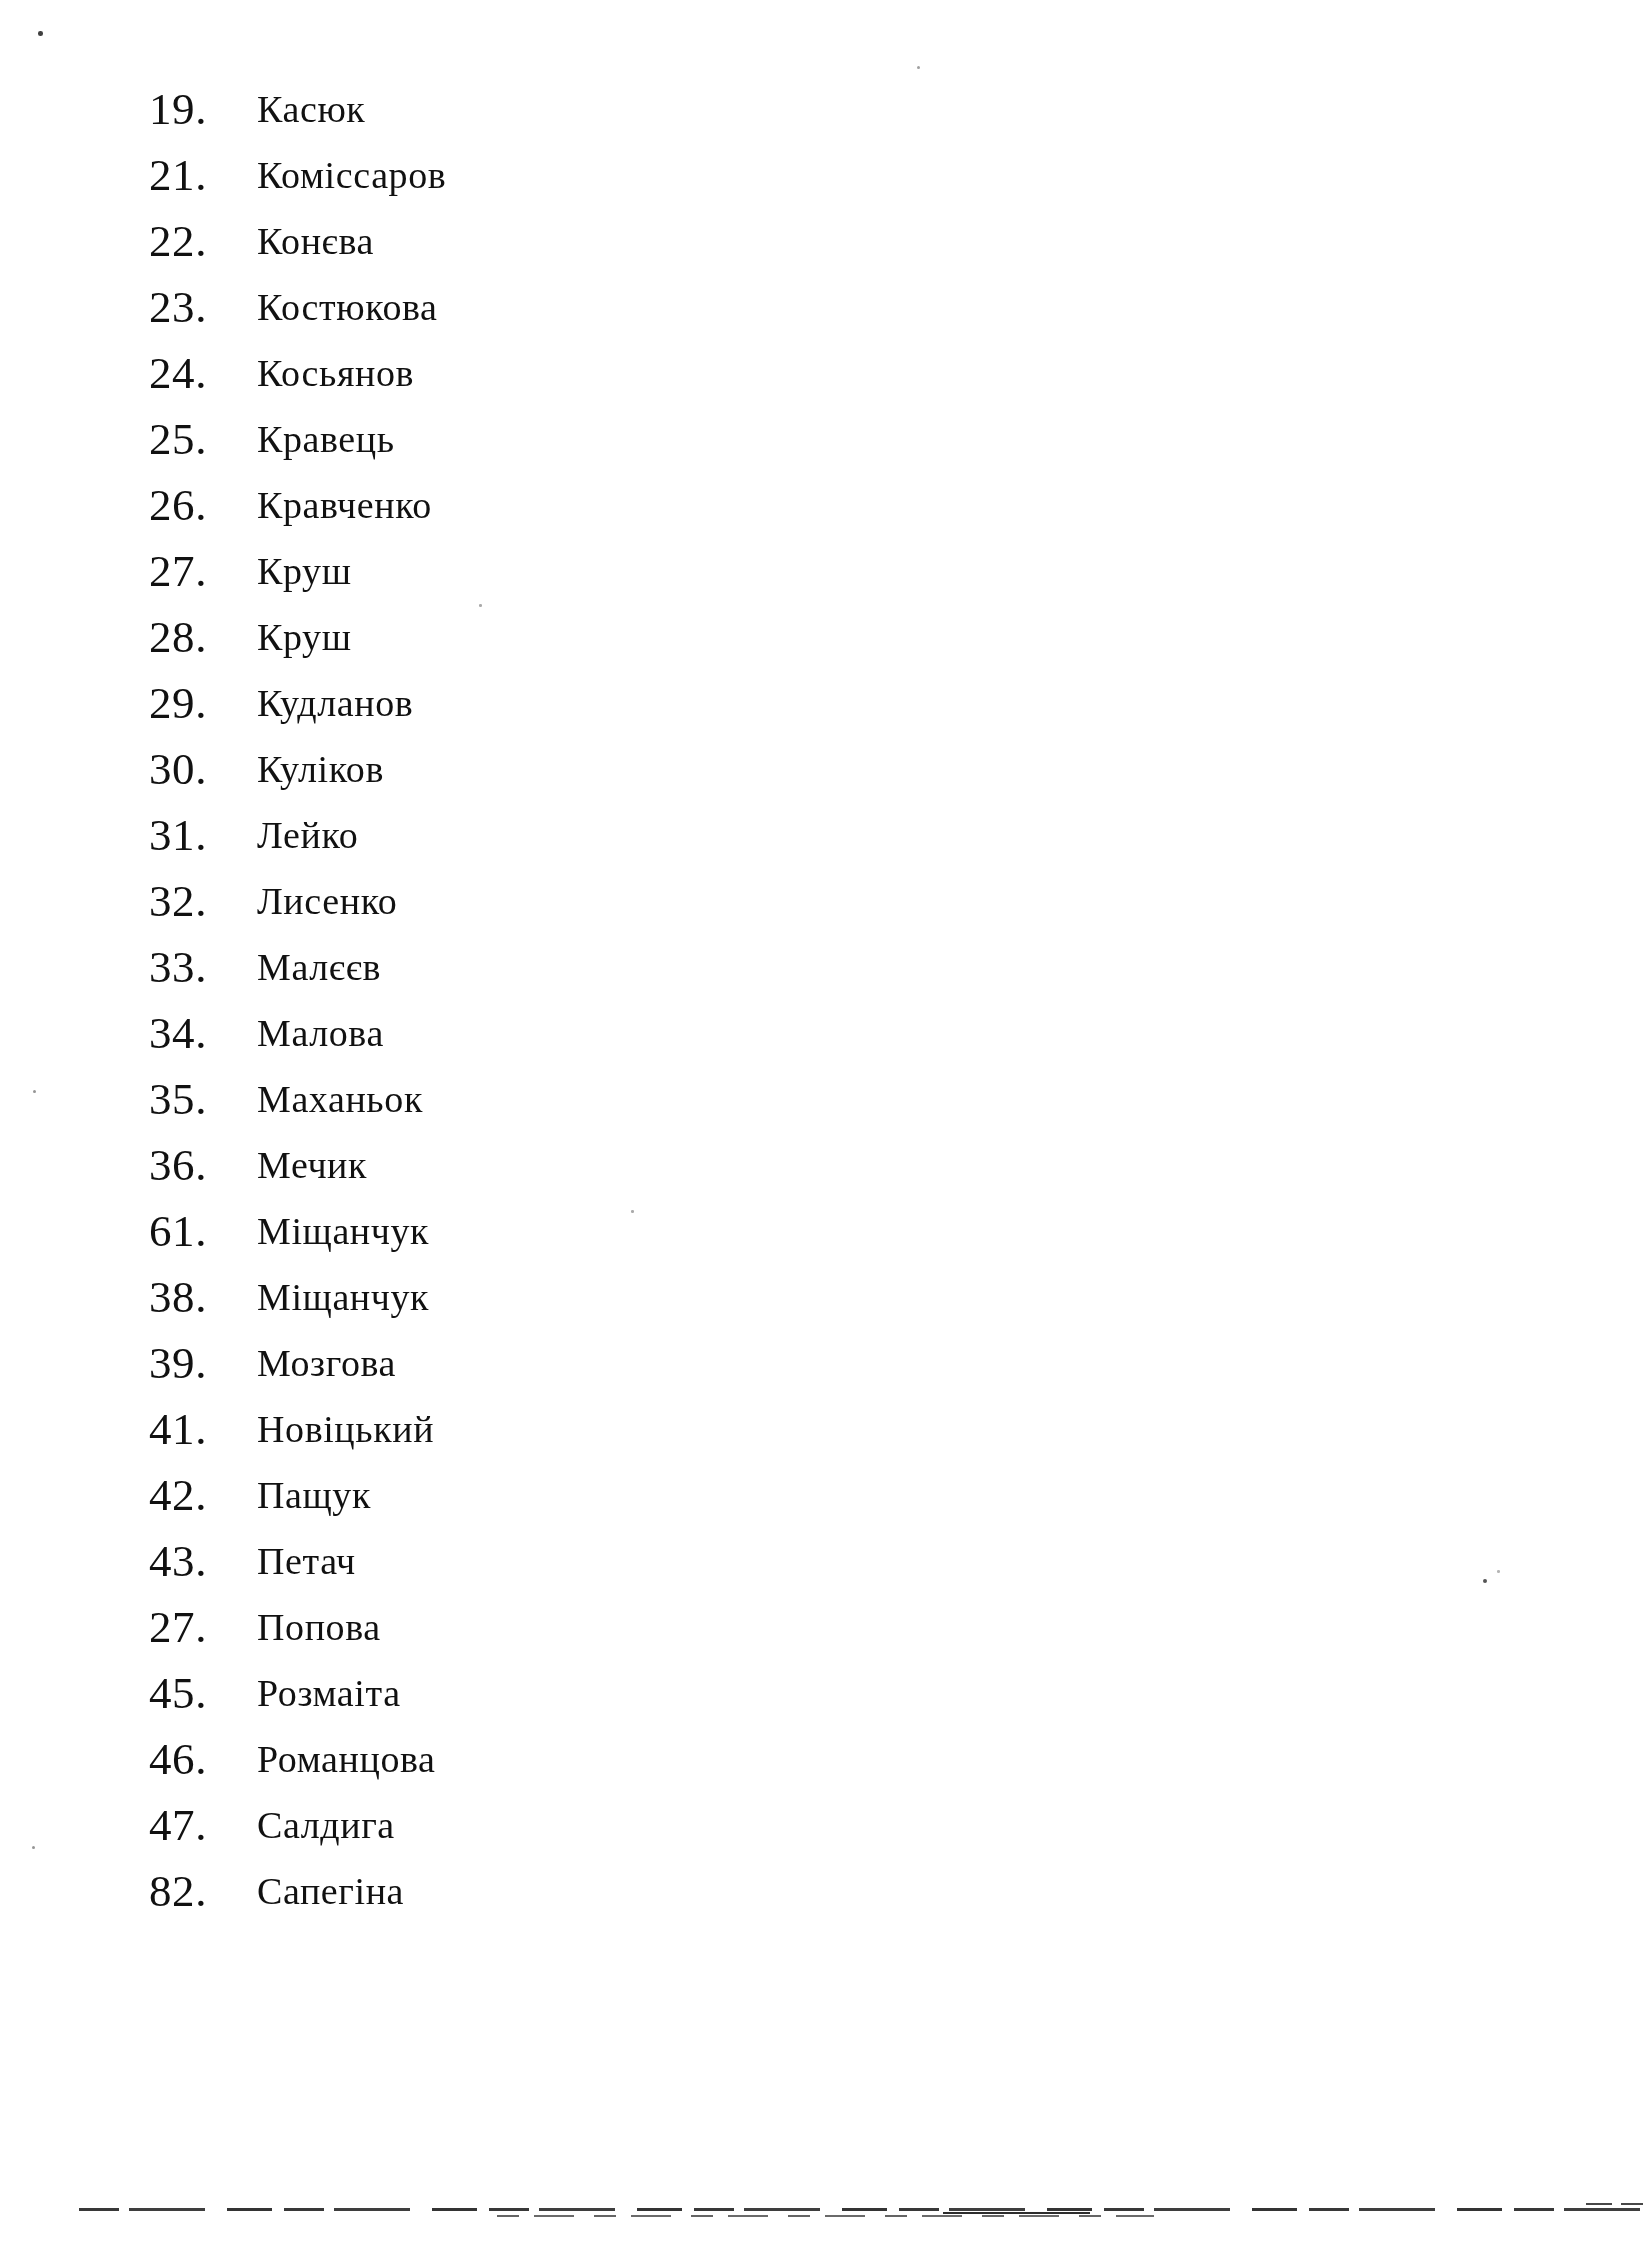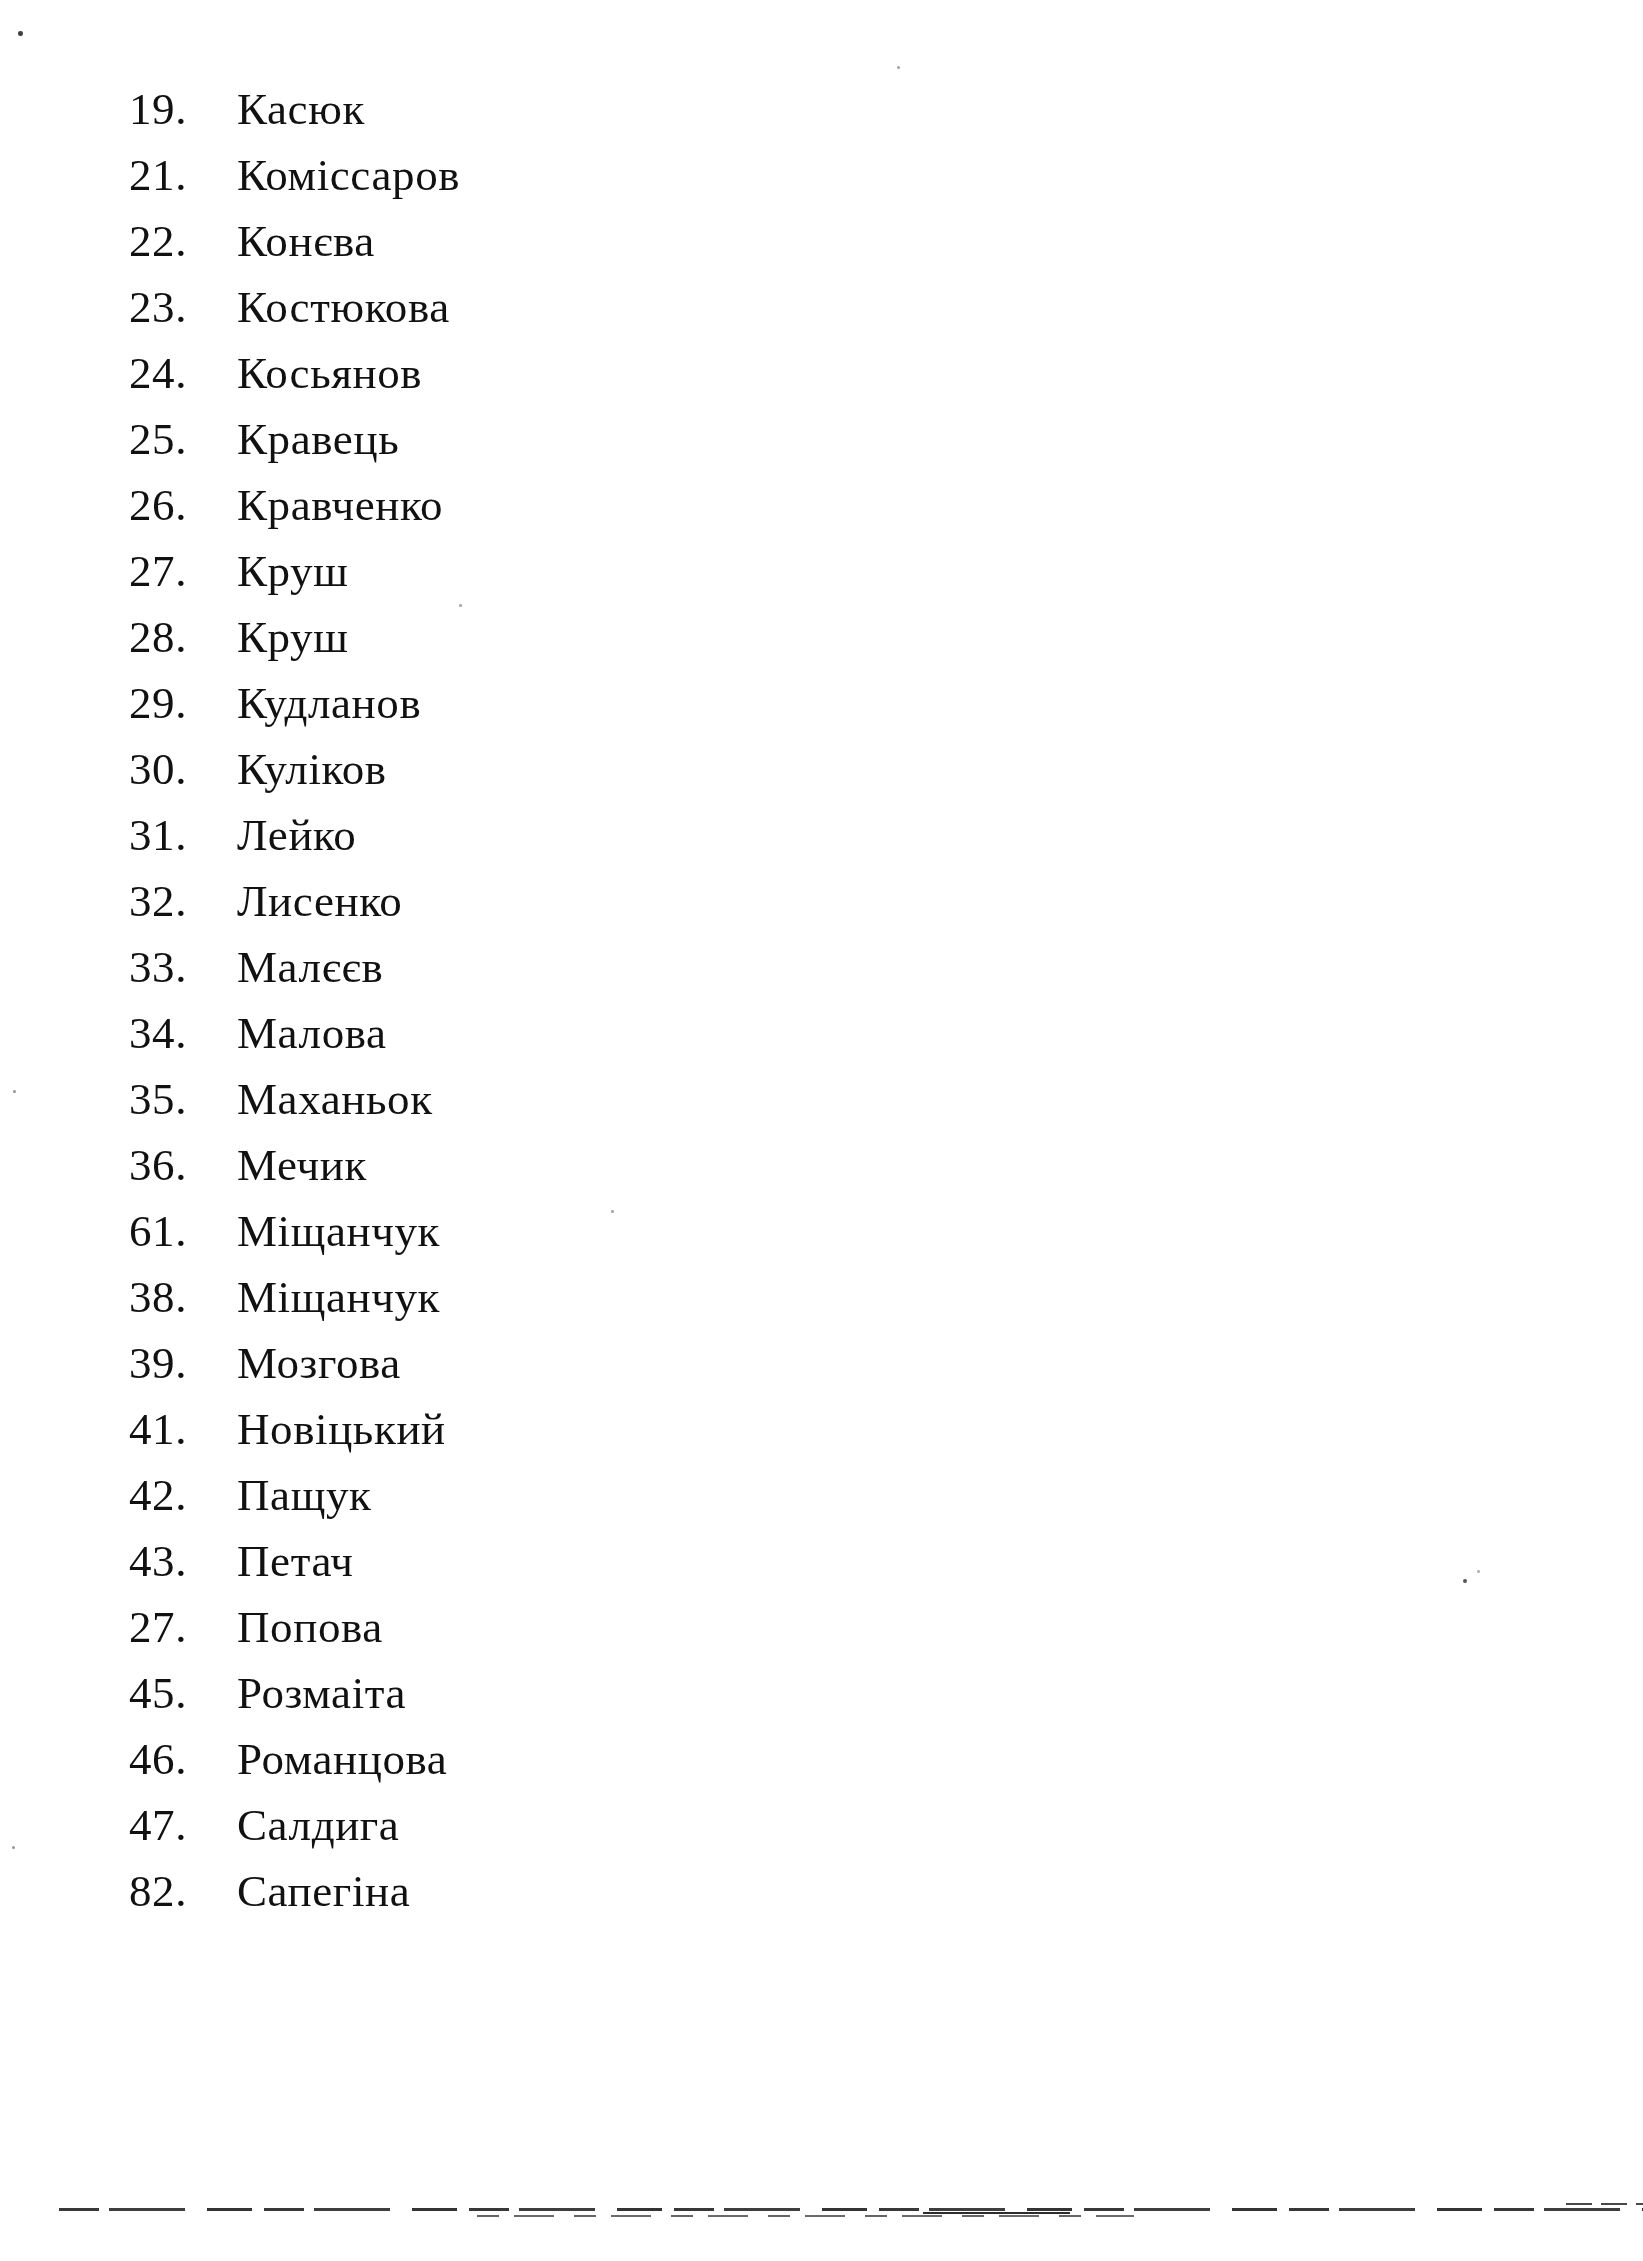--- a/index.html
+++ b/index.html
@@ -11,20 +11,21 @@
     height: 2261px;
     position: relative;
     background: #ffffff;
     font-family: "Liberation Serif", "DejaVu Serif", serif;
     color: #111111;
     overflow: hidden;
   }
   .page {
     position: absolute;
     inset: 0;
+    margin-left: 20px;
   }
   
   .name-list {
     position: absolute;
     top: 76px;
     left: 129px;
     display: flex;
     flex-direction: column;
   }
   .row {
@@ -34,21 +35,21 @@
     white-space: nowrap;
   }
   .num {
     display: inline-block;
     width: 108px;
     font-size: 45px;
     letter-spacing: 0.6px;
   }
   .surname {
     display: inline-block;
-    font-size: 45px;
+    font-size: 38px;
     letter-spacing: 0.6px;
   }
   
   .scan-line {
     position: absolute;
     pointer-events: none;
   }
   .scan-line.a {
     left: 59px;
     top: 2208px;

